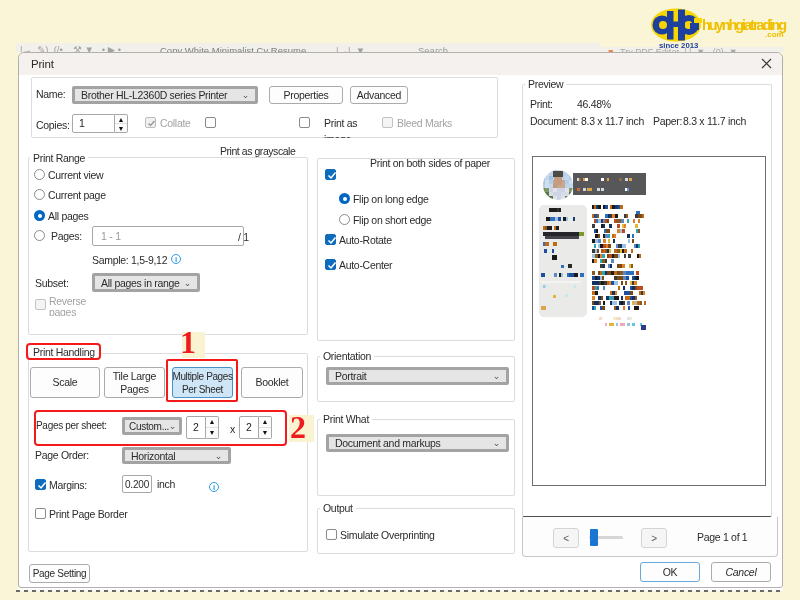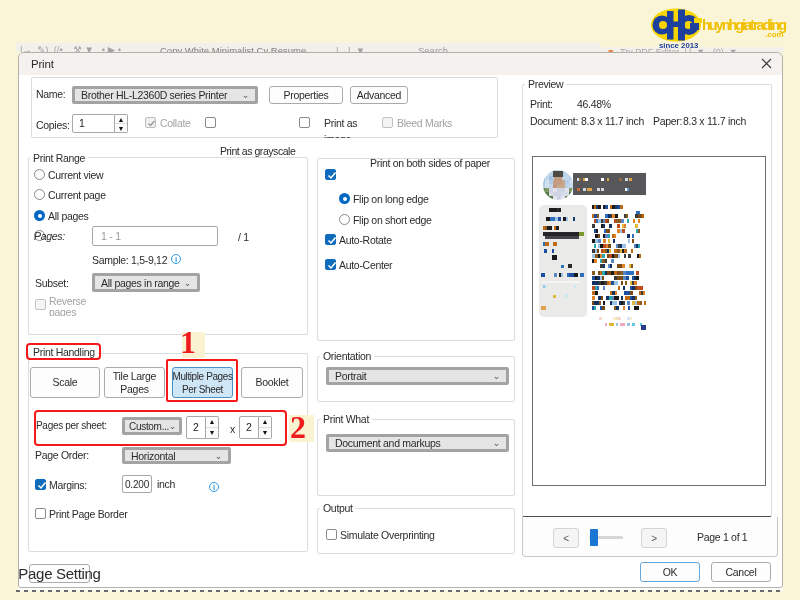--- a/index.html
+++ b/index.html
@@ -116,22 +116,22 @@
 
   <div class="grp" style="left:9px;top:104px;width:280px;height:178px;"></div>
   <span class="glabel" style="left:11px;top:99px;">Print Range</span>
   <div class="rad" style="left:15px;top:116px;"></div>
     <span class="lbl" style="left:29px;top:116px;">Current view</span>
   <div class="rad" style="left:15px;top:136px;"></div>
     <span class="lbl" style="left:29px;top:136px;">Current page</span>
   <div class="rad on" style="left:15px;top:157px;"></div>
     <span class="lbl" style="left:29px;top:157px;">All pages</span>
   <div class="rad" style="left:15px;top:177px;"></div>
-    <span class="lbl" style="left:15px;top:177px;font-style:italic;">Pages:</span>
-  <div class="field" style="left:73px;top:173px;width:126px;height:20px;">
+    <span class="lbl" style="left:32px;top:177px;">Pages:</span>
+  <div class="field" style="left:73px;top:173px;width:152px;height:20px;">
       <span style="position:absolute;left:8px;top:3px;color:#9a9a9a;">1 - 1</span>
     </div>
   <span class="lbl" style="left:219px;top:178px;">/ 1</span>
   <span class="lbl" style="left:73px;top:201px;">Sample: 1,5-9,12</span>
   <div class="info" style="left:152px;top:201px;">i</div>
   <span class="lbl" style="left:16px;top:224px;">Subset:</span>
   <div class="combo" style="left:73px;top:220px;width:108px;height:19px;">
       <span class="tx">All pages in range</span>
       <span class="ch">⌄</span>
     </div>
@@ -663,16 +663,16 @@
       </svg>
   </div>
 
   <div class="abs" style="left:503px;top:464px;width:256px;height:40px;background:#fdfdfd;border:1px solid #c9c7c5;border-top:none;border-radius:0 0 4px 4px;"></div>
   <div class="btn" style="left:534px;top:475px;width:26px;height:20px;background:#f5f5f5;border-color:#d4d4d4;color:#555;font-size:10px;">&lt;</div>
   <div class="abs" style="left:570px;top:483px;width:34px;height:3px;background:#d6d6d6;border-radius:2px;"></div>
   <div class="abs" style="left:571px;top:476px;width:8px;height:17px;background:#1976d2;border-radius:1px;"></div>
   <div class="btn" style="left:622px;top:475px;width:26px;height:20px;background:#f5f5f5;border-color:#d4d4d4;color:#555;font-size:10px;">&gt;</div>
   <span class="lbl" style="left:678px;top:478px;">Page 1 of 1</span>
 
-  <div class="btn" style="left:10px;top:511px;width:61px;height:19px;font-size:15px;">Page Setting</div>
+  <div class="btn" style="left:10px;top:511px;width:61px;height:19px;font-size:10px;">Page Setting</div>
   <div class="btn" style="left:621px;top:509px;width:60px;height:20px;border-color:#66a7dc;">OK</div>
-  <div class="btn" style="left:692px;top:509px;width:60px;height:20px;">Cancel</div>
+  <div class="btn" style="left:692px;top:509px;width:60px;height:20px;font-style:italic;">Cancel</div>
 </div>
 
 </body></html>

